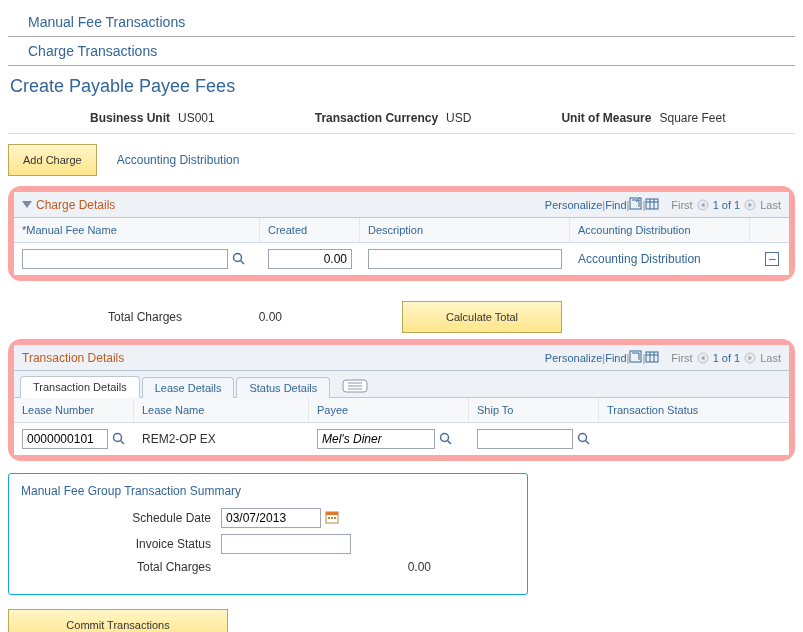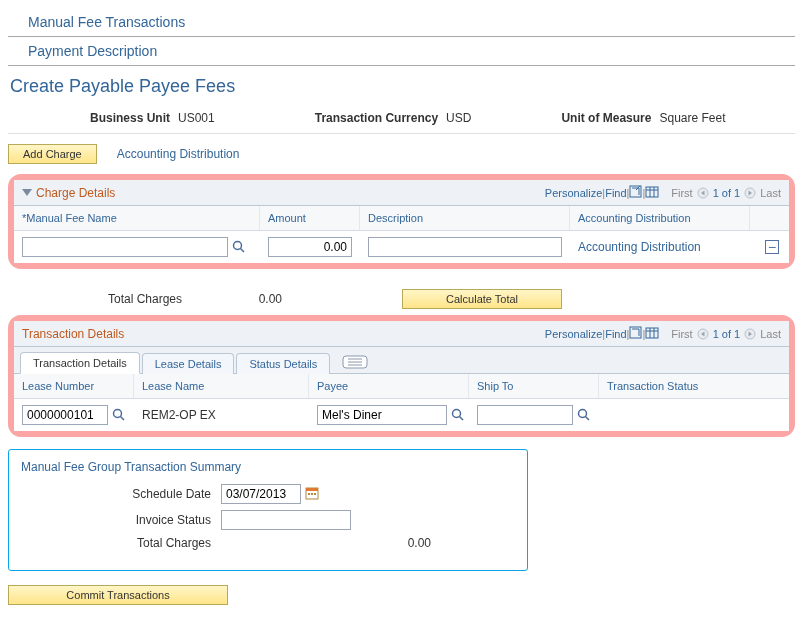--- a/index.html
+++ b/index.html
@@ -25,21 +25,21 @@
   hr.thin { border: none; border-top: 1px solid #e0e0e0; margin: 0 0 10px 0; }
 
   .btn {
     background: linear-gradient(#fff6c7, #ffe58a);
     border: 1px solid #b8a957;
     color: #333;
     font-size: 11px;
     padding: 2px 14px;
     cursor: pointer;
     min-width: 88px;
-    height: 20px;
+    height: 32px;
   }
   .btn-wide { min-width: 160px; }
 
   .grid-wrap { border: 6px solid #fca5a5; border-radius: 13px; margin-bottom: 12px; }
   .grid-title-row {
     background: #eef2f7;
     border-bottom: 1px solid #bcc7d4;
     display: flex; align-items: center;
     padding: 4px 8px;
     height: 26px;
@@ -123,21 +123,21 @@
   .action-row { display: flex; align-items: center; gap: 20px; margin-bottom: 10px; }
 </style>
 </head>
 <body>
 
 
 
 
 <a href="#" class="page-link">Manual Fee Transactions</a>
 <hr class="sep">
-<a href="#" class="page-link">Payment Description</a>
+<a href="#" class="page-link">Charge Transactions</a>
 <hr class="sep">
 
 <div class="page-title">Create Payable Payee Fees</div>
 
 
 <div class="summary-row">
   <div style="width:80px;"></div>
   <span class="summary-label">Business Unit</span>
   <span class="summary-val">US001</span>
   <div style="width:100px;"></div>
@@ -202,21 +202,21 @@
               <polygon points="4.5,3.5 8,6 4.5,8.5" fill="#9aa5b1"></polygon>
             </svg>
         </span>
         <span class="dim">Last</span>
       </div>
     </div>
   </div>
 
   <div class="col-head-row">
     <div class="col-head" style="width:246px;">*Manual Fee Name</div>
-    <div class="col-head" style="width:100px;">Amount</div>
+    <div class="col-head" style="width:100px;">Created</div>
     <div class="col-head" style="width:210px;">Description</div>
     <div class="col-head" style="width:180px;">Accounting Distribution</div>
     <div class="col-head" style="flex:1;"></div>
   </div>
 
   <div class="data-row">
     <div class="cell" style="width:246px;">
       <input type="text" style="width: 206px;" value="">
       <span class="lookup">
         <svg width="14" height="14">
@@ -323,21 +323,21 @@
         <svg width="14" height="14">
             <circle cx="5.5" cy="5.5" r="4" fill="none" stroke="#4a6a9a" stroke-width="1.5"></circle>
             <line x1="8.5" y1="8.5" x2="12" y2="12" stroke="#4a6a9a" stroke-width="1.5"></line>
           </svg>
       </span>
     </div>
     <div class="cell" style="width:175px;">
       <span>REM2-OP EX</span>
     </div>
     <div class="cell" style="width:160px;">
-      <input type="text" style="width: 130px;" value="Mel's Diner">
+      <input type="text" style="width: 118px; font-style: italic;" value="Mel's Diner">
       <span class="lookup">
         <svg width="14" height="14">
             <circle cx="5.5" cy="5.5" r="4" fill="none" stroke="#4a6a9a" stroke-width="1.5"></circle>
             <line x1="8.5" y1="8.5" x2="12" y2="12" stroke="#4a6a9a" stroke-width="1.5"></line>
           </svg>
       </span>
     </div>
     <div class="cell" style="width:130px;">
       <input type="text" style="width: 96px;" value="">
       <span class="lookup">
@@ -351,21 +351,21 @@
       <span></span>
     </div>
   </div>
 </div>
 
 
 <div class="summary-box">
   <div class="box-title">Manual Fee Group Transaction Summary</div>
   <div class="form-row">
     <div class="lbl">Schedule Date</div>
-    <input type="text" style="width: 80px;" value="03/07/2013">
+    <input type="text" style="width: 100px;" value="03/07/2013">
     <span style="margin-left:4px; cursor:pointer;">
       <svg width="14" height="14">
           <rect x="1" y="2" width="12" height="11" fill="#fff" stroke="#b28a3a"></rect>
           <rect x="1" y="2" width="12" height="3" fill="#e07a30"></rect>
           <rect x="3" y="7" width="2" height="2" fill="#b28a3a"></rect>
           <rect x="6" y="7" width="2" height="2" fill="#b28a3a"></rect>
           <rect x="9" y="7" width="2" height="2" fill="#b28a3a"></rect>
         </svg>
     </span>
   </div>

